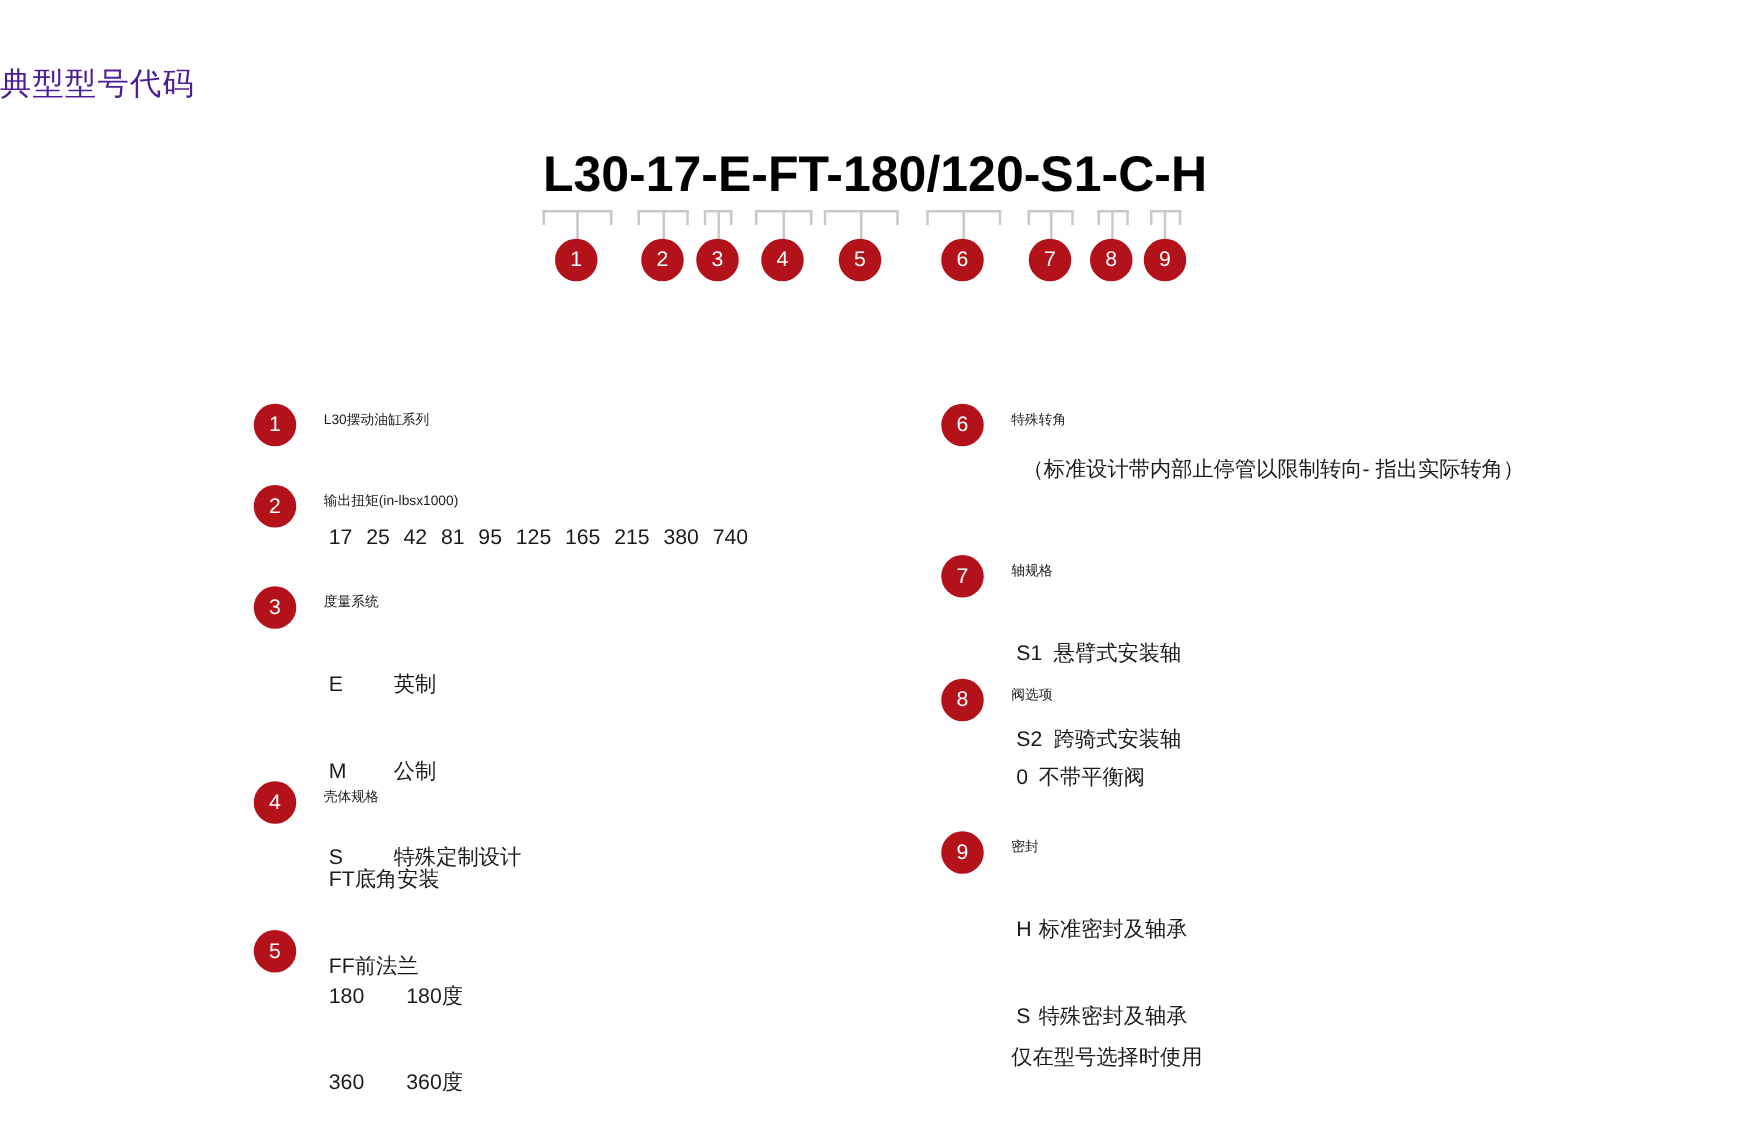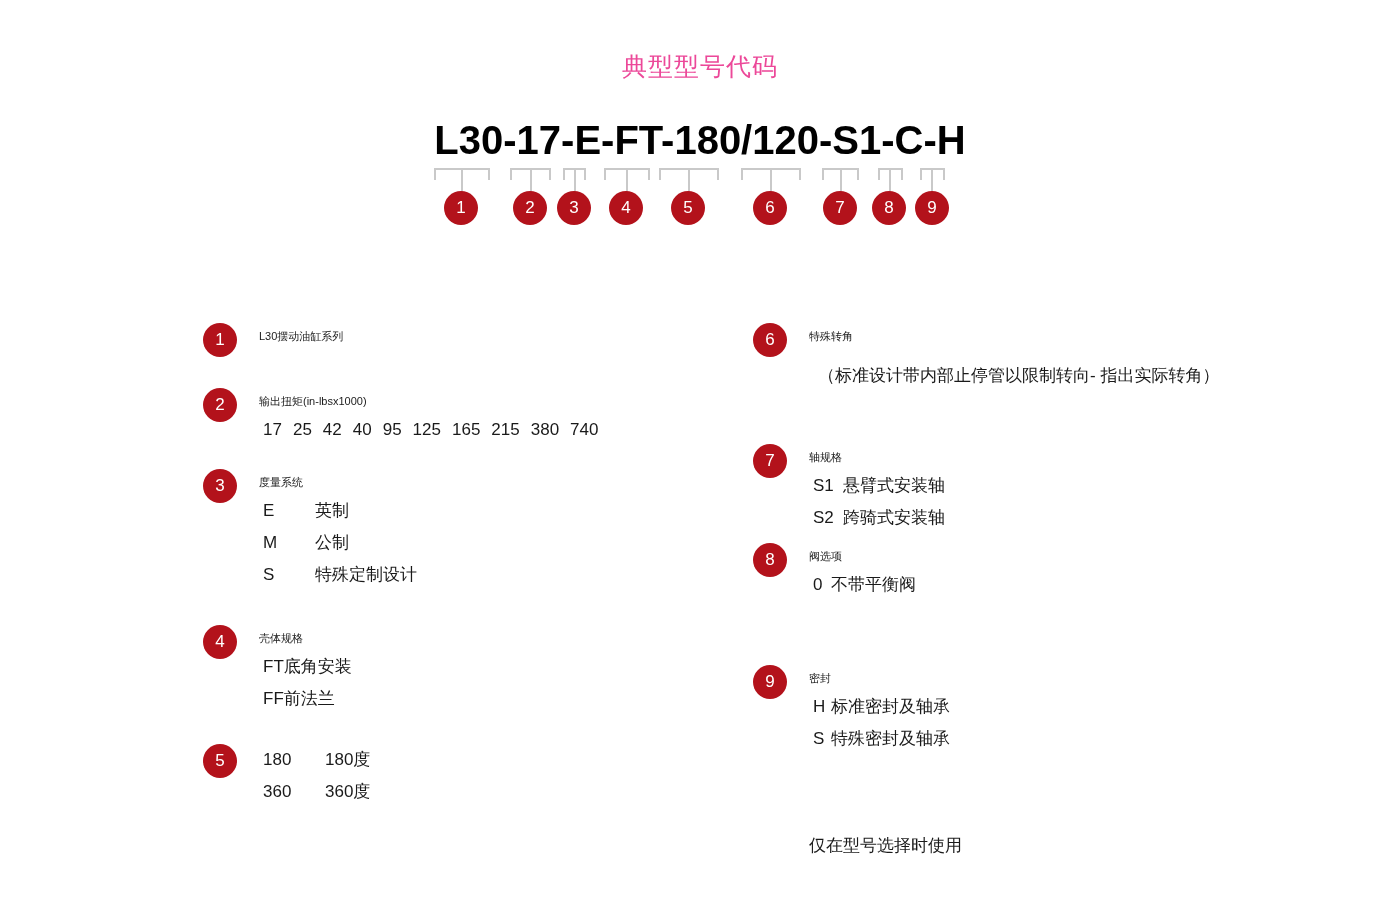--- a/index.html
+++ b/index.html
@@ -15,23 +15,23 @@
     color: #1a1a1a;
     overflow: hidden;
   }
 
   
   .page-title {
     position: absolute;
     left: 0;
     top: 50px;
     width: 1400px;
-    text-align: center;
+    text-align: left;
     font-size: 25px;
-    color: #ec4899;
+    color: #4c1d95;
     letter-spacing: 1px;
     font-weight: 400;
   }
 
   
   .model-code {
     position: absolute;
     left: 0;
     top: 118px;
     width: 1400px;
@@ -126,20 +126,21 @@
   .sub-line {
     font-size: 17px;
     line-height: 32px;
     color: #1a1a1a;
     white-space: nowrap;
     padding-left: 4px;
   }
   .sub-line .code {
     display: inline-block;
     min-width: 18px;
+    margin-top: 37px;
   }
   .sub-line.wide .code {
     display: inline-block;
     min-width: 52px;
   }
   .sub-line.gap1 .code {
     display: inline-block;
     min-width: 30px;
   }
   .values-row {
@@ -213,21 +214,21 @@
     <div class="item-body">
       <div class="item-title">L30摆动油缸系列</div>
     </div>
   </div>
 
   <div class="legend-item" style="top:388px;">
     <div class="badge">2</div>
     <div class="item-body">
       <div class="item-title">输出扭矩(in-lbsx1000)</div>
       <div class="values-row">
-        <span>17</span><span>25</span><span>42</span><span>40</span><span>95</span><span>125</span><span>165</span><span>215</span><span>380</span><span>740</span>
+        <span>17</span><span>25</span><span>42</span><span>81</span><span>95</span><span>125</span><span>165</span><span>215</span><span>380</span><span>740</span>
       </div>
     </div>
   </div>
 
   <div class="legend-item" style="top:469px;">
     <div class="badge">3</div>
     <div class="item-body">
       <div class="item-title">度量系统</div>
       <div class="sub-line wide">
         <span class="code">E</span><span>英制</span>

